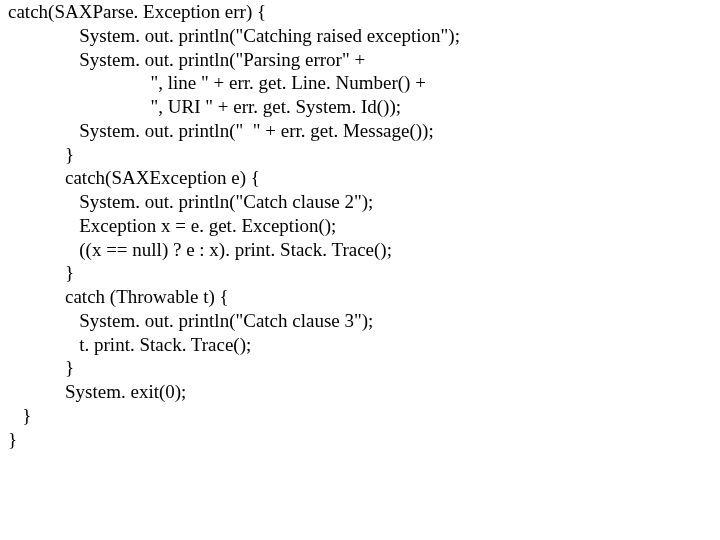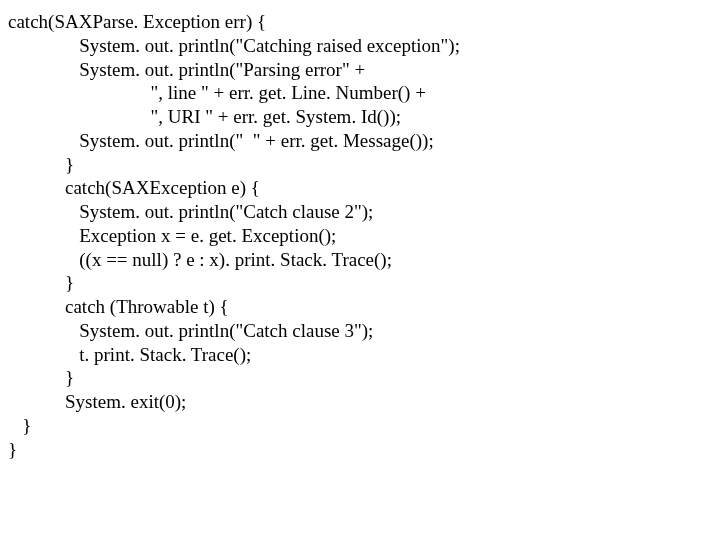--- a/index.html
+++ b/index.html
@@ -6,21 +6,21 @@
     margin: 0;
     padding: 0;
     width: 720px;
     height: 540px;
     background: #ffffff;
     font-family: "Times New Roman", Times, serif;
     font-size: 19px;
     color: #000000;
   }
   .code-block {
-    padding: 10px 8px;
+    padding: 0 8px;
     white-space: pre;
     line-height: 1.25;
   }
 </style>
 </head>
 <body>
 
 <div class="code-block">catch(SAXParse. Exception err) {
                System. out. println("Catching raised exception");
                System. out. println("Parsing error" +

